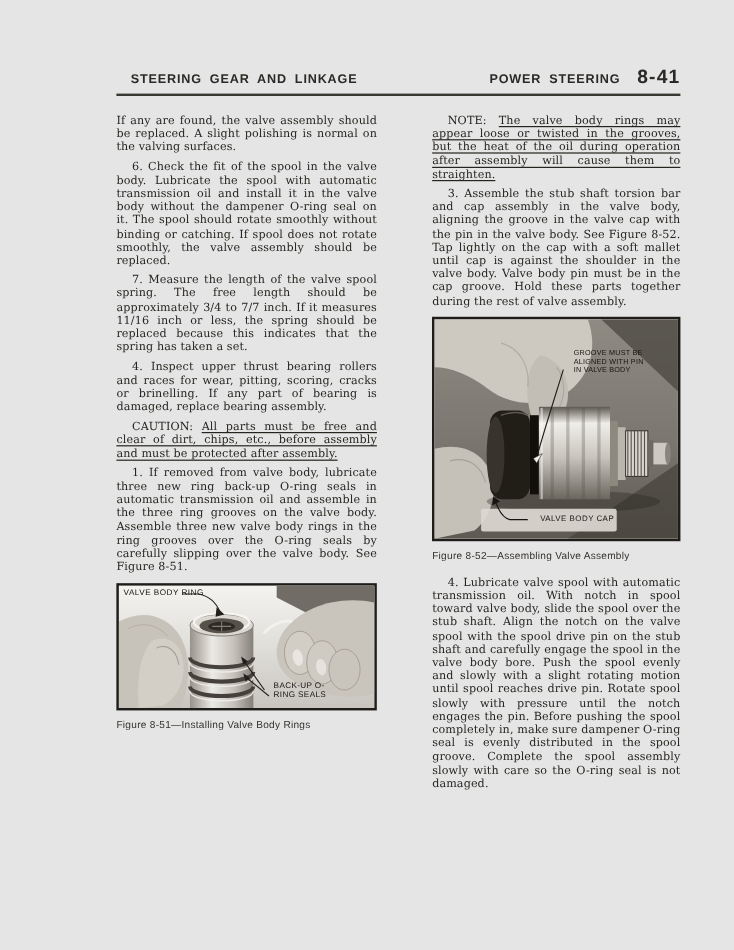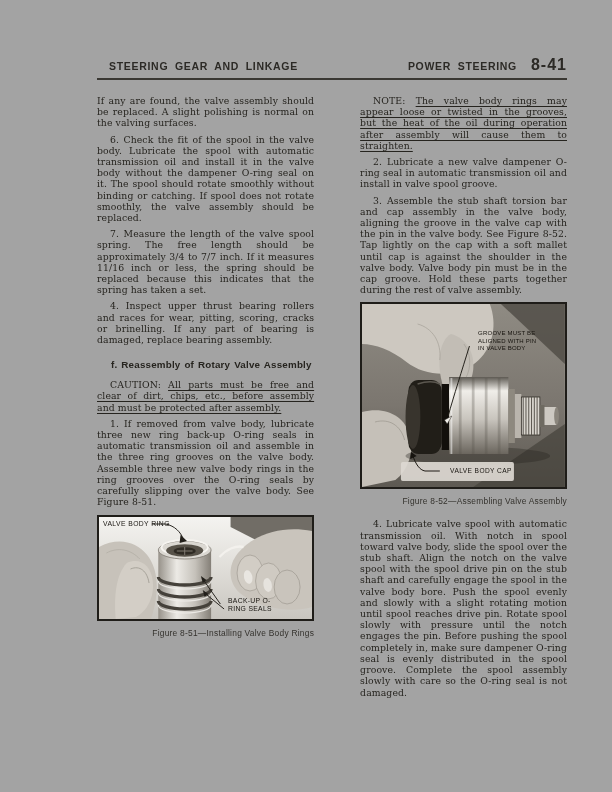--- a/index.html
+++ b/index.html
@@ -3,21 +3,21 @@
 <meta charset="utf-8">
 <style>
   html,body{margin:0;padding:0;}
   body{
     width:612px;height:792px;overflow:hidden;
     background:#ffffff;
     font-family:"DejaVu Serif", serif;
   }
   .page{
     position:relative;width:612px;height:792px;
-    background:#a3a3a3;
+    background:#e5e5e5;
   }
   .content{
     position:absolute;left:97px;top:56px;width:470px;
   }
   
   .hdr{
     display:flex;justify-content:space-between;align-items:baseline;
     font-family:"Liberation Sans", sans-serif;font-weight:bold;
     color:#2c2a26;
   }
@@ -45,21 +45,21 @@
   
   figure{margin:7px 0 0 0;}
   .photo{
     position:relative;border:2px solid #1f1d19;background:#cfccc6;overflow:hidden;
   }
   .photo svg{position:absolute;left:0;top:0;width:100%;height:100%;}
   .photo-51{height:102px;}
   .photo-52{height:183px;}
   figcaption{
     font-family:"Liberation Sans", sans-serif;font-size:8.4px;
-    color:#34322d;text-align:right;margin-top:7px;letter-spacing:.25px;
+    color:#34322d;text-align:left;margin-top:7px;letter-spacing:.25px;
   }
   .callout{
     position:absolute;font-family:"Liberation Sans", sans-serif;
     color:#17140f;font-weight:500;
   }
   .f51-ring{left:4px;top:3px;font-size:6.8px;letter-spacing:.4px;}
   .f51-seals{left:129px;top:80px;width:60px;font-size:6.8px;line-height:8.5px;letter-spacing:.3px;}
   .f52-groove{left:116px;top:26px;width:60px;font-size:6px;line-height:7.2px;letter-spacing:.2px;}
   .f52-cap{left:88px;top:163px;font-size:6.6px;letter-spacing:.4px;}
   .step4{margin-top:12px;}
@@ -78,21 +78,20 @@
     </div>
     <div class="hdr-rule"></div>
 
     <div class="columns">
 
       <div class="col-left">
         <p class="body noindent">If any are found, the valve assembly should be replaced.  A slight polishing is normal on the valving surfaces.</p>
         <p class="body">6.  Check the fit of the spool in the valve body. Lubricate the spool with automatic transmission oil and install it in the valve body without the dampener O-ring seal on it.  The spool should rotate smoothly without binding or catching.  If spool does not rotate smoothly, the valve assembly should be replaced.</p>
         <p class="body">7.  Measure the length of the valve spool spring.  The free length should be approximately 3/4 to 7/7 inch.  If it measures 11/16 inch or less, the spring should be replaced because this indicates that the spring has taken a set.</p>
         <p class="body">4.  Inspect upper thrust bearing rollers and races for wear, pitting, scoring, cracks or brinelling.  If any part of bearing is damaged, replace bearing assembly.</p>
-        <h2 class="section-heading">f.  Reassembly of Rotary Valve Assembly</h2>
         <p class="body"><span>CAUTION:</span> <span class="ul">All parts must be free and clear of dirt, chips, etc., before assembly and must be protected after assembly.</span></p>
         <p class="body">1.  If removed from valve body, lubricate three new ring back-up O-ring seals in automatic transmission oil and assemble in the three ring grooves on the valve body.  Assemble three new valve body rings in the ring grooves over the O-ring seals by carefully slipping over the valve body.  See Figure 8-51.</p>
 
         <figure>
           <div class="photo photo-51">
             <svg viewBox="0 0 230 102" preserveAspectRatio="none">
               <defs>
                 <linearGradient id="g51bg" x1="0" y1="0" x2="0" y2="1">
                   <stop offset="0" stop-color="#f4f3f0"></stop>
                     <stop offset=".5" stop-color="#e0ded9"></stop>
@@ -143,21 +142,20 @@
             </svg>
             <div class="callout f51-ring">VALVE BODY RING</div>
             <div class="callout f51-seals">BACK-UP O-RING SEALS</div>
           </div>
           <figcaption>Figure 8-51—Installing Valve Body Rings</figcaption>
         </figure>
       </div>
 
       <div class="col-right">
         <p class="body"><span>NOTE:</span> <span class="ul">The valve body rings may appear loose or twisted in the grooves, but the heat of the oil during operation after assembly will cause them to straighten.</span></p>
-        <p class="body">2.  Lubricate a new valve dampener O-ring seal in automatic transmission oil and install in valve spool groove.</p>
         <p class="body">3.  Assemble the stub shaft torsion bar and cap assembly in the valve body, aligning the groove in the valve cap with the pin in the valve body.  See Figure 8-52.  Tap lightly on the cap with a soft mallet until cap is against the shoulder in the valve body.  Valve body pin must be in the cap groove.  Hold these parts together during the rest of valve assembly.</p>
 
         <figure>
           <div class="photo photo-52">
             <svg viewBox="0 0 219 183" preserveAspectRatio="none">
               <defs>
                 <linearGradient id="g52bg" x1="0" y1="0" x2="0" y2="1">
                   <stop offset="0" stop-color="#8f8b83"></stop>
                     <stop offset=".55" stop-color="#7b766f"></stop>
                     <stop offset="1" stop-color="#5e5a53"></stop>

